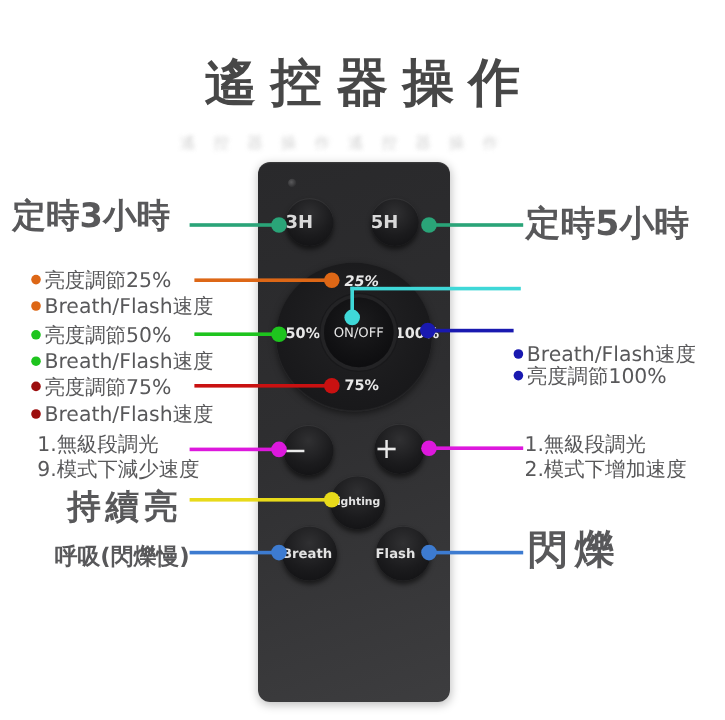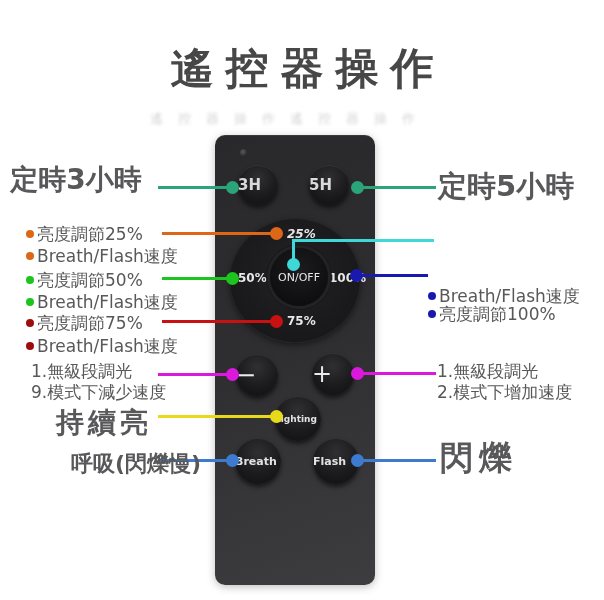--- a/index.html
+++ b/index.html
@@ -62,21 +62,21 @@
   .c-red{background:#c91111;} .c-navy{background:#1919b0;} .c-cyan{background:#3fd8d8;}
   .c-magenta{background:#dd18dd;} .c-yellow{background:#e8da1a;} .c-blue{background:#3d7bd0;}
   
   .lbl{position:absolute;color:#58585a;text-align:center;}
   .big{font-weight:bold;line-height:32px;}
   .sm{font-size:17px;line-height:23px;white-space:nowrap;}
   .bullet{display:inline-block;width:8px;height:8px;border-radius:50%;margin:0 3px 2px 0;vertical-align:middle;}
   .bl-orange{background:#dd6716;} .bl-green{background:#1ec41e;} .bl-darkred{background:#9c0e0e;} .bl-navy{background:#1919b0;}
   .l-timer3{left:0;top:164px;width:152px;text-align:center;font-size:28px;}
   .l-steady{left:0;top:407px;width:152px;text-align:right;font-size:28px;letter-spacing:4px;}
-  .l-breath{left:0;top:448px;width:158px;text-align:right;font-size:22px;padding-left:43px;}
+  .l-breath{left:0;top:448px;width:158px;text-align:right;font-size:19px;}
   .r-timer5{left:438px;top:170px;font-size:29px;}
   .r-power{left:440px;top:221px;font-size:30px;}
   .r-flash{left:440px;top:442px;font-size:33px;letter-spacing:6px;}
 </style>
 </head>
 <body>
 
 <div class="stage">
 
   <div class="title">遙控器操作</div>

